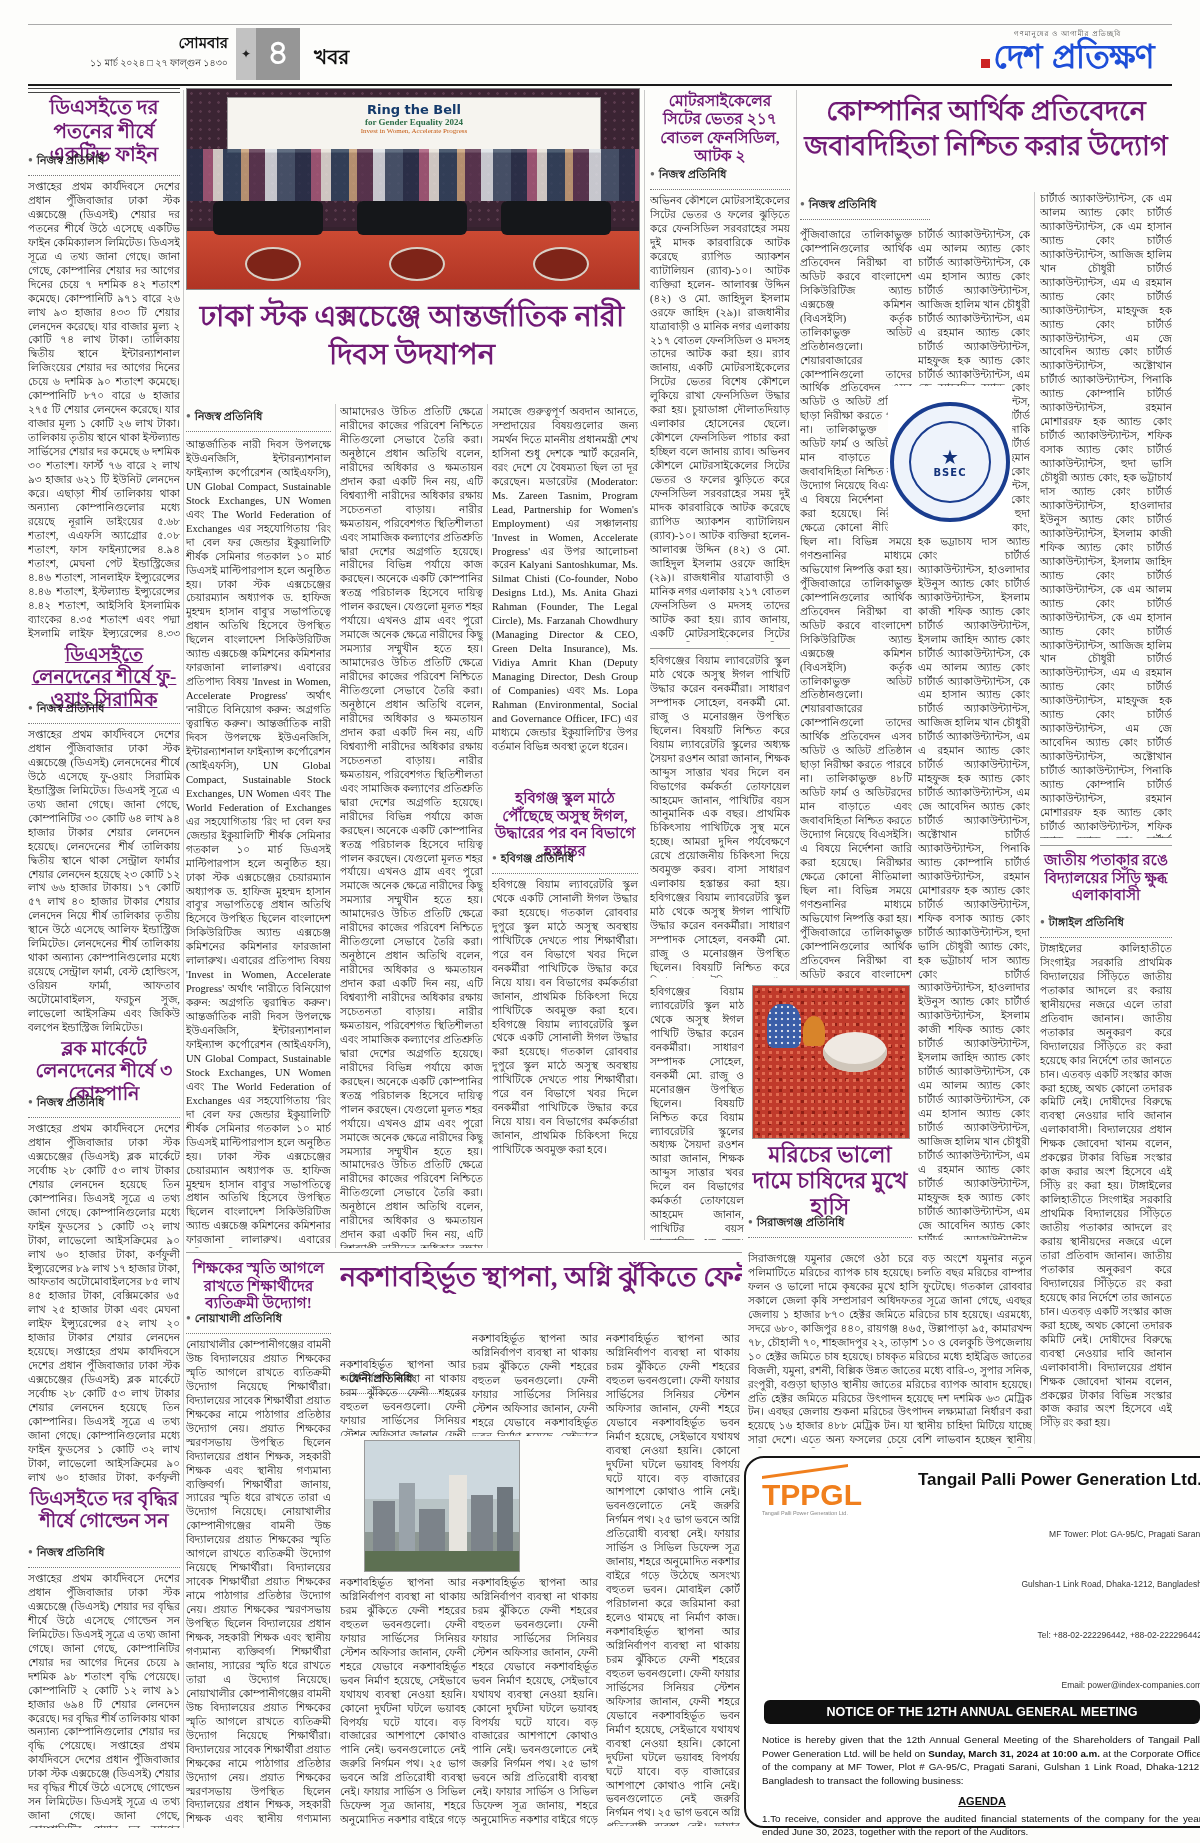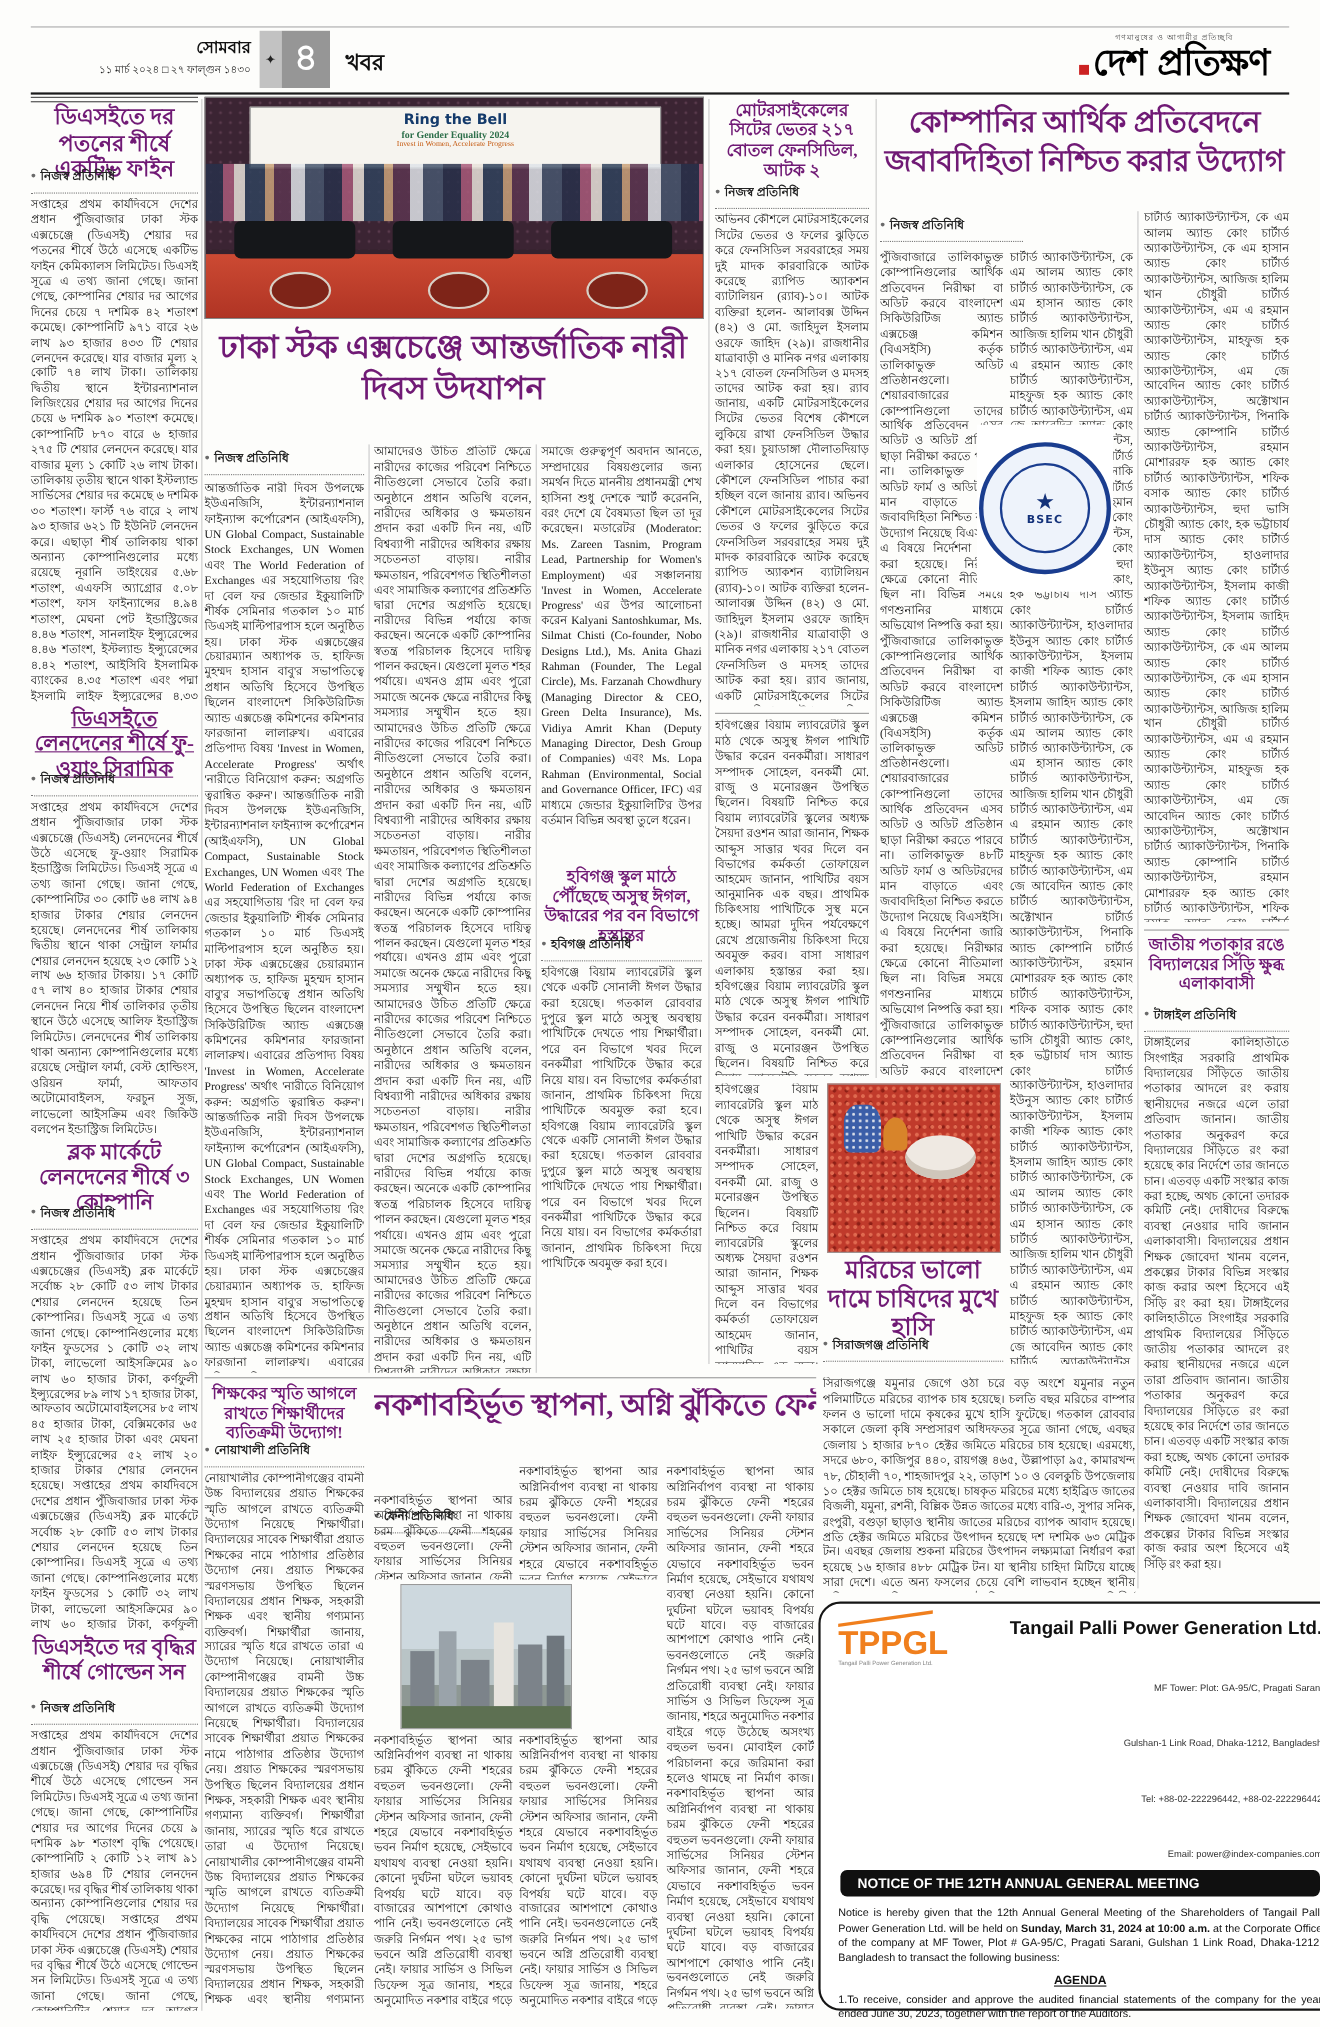--- a/index.html
+++ b/index.html
@@ -8,21 +8,21 @@
   .abs{position:absolute;}
   .hl{font-weight:bold;text-align:center;line-height:1.18;color:#701a75;}
   .byline{font-size:11px;font-weight:bold;color:#222;border-bottom:1px dotted #777;padding-bottom:4px;}
   .byline .dot{color:#6a6a6a;font-size:8px;vertical-align:2px;margin-right:4px;}
   .body-txt{font-size:10.5px;line-height:1.33;text-align:justify;overflow:hidden;color:#151515;word-break:break-word;}
   .vrule{width:1px;background:#c9c9c9;}
   .hrule{height:1px;background:#9a9a9a;}
   .rail-rule{height:3px;border-top:1px solid #444;border-bottom:1px solid #444;}
   
   .masthead-title{font-family:"DejaVu Sans","Liberation Sans",sans-serif;font-weight:900;
-        font-size:33px;letter-spacing:-1px;color:#000000;line-height:1;}
+        font-size:33px;letter-spacing:-1px;color:#1d4ed8;line-height:1;}
   .masthead-tag{font-size:7px;color:#444;letter-spacing:1px;}
   .pagebox{display:flex;}
   .pagebox .strip{width:20px;background:#c2c2c2;color:#222;display:flex;align-items:center;justify-content:center;font-size:12px;}
   .pagebox .num{width:44px;background:#969696;color:#fff;display:flex;align-items:center;justify-content:center;
         font-size:34px;font-weight:bold;font-family:"DejaVu Sans",sans-serif;}
   
   .conf{background:#35222e;overflow:hidden;border:1px solid #888;}
   .conf .backdrop{position:absolute;left:0;top:0;right:0;height:138px;
         background:#3b2433;background-image:radial-gradient(#5a3a4d 1px,transparent 1.6px);background-size:9px 9px;}
   .conf .banner{position:absolute;left:40px;top:8px;width:372px;height:50px;background:#f6f4ef;border:1px solid #999;
@@ -55,21 +55,21 @@
   .ad{border:2.5px solid #151515;border-radius:20px;background:#fff;padding:12px 16px;box-sizing:border-box;
       font-family:"Liberation Sans","DejaVu Sans",sans-serif;}
   .ad .hdr{display:flex;justify-content:space-between;}
   .ad .logo{color:#f07f1d;font-weight:bold;line-height:.9;}
   .ad .logo .big{font-size:30px;}
   .ad .logo .roof{display:block;width:86px;height:6px;border-top:3px solid #f07f1d;transform:skewY(-8deg);margin-bottom:2px;}
   .ad .logo .cap{display:block;font-size:5.5px;color:#888;font-weight:normal;margin-top:3px;}
   .ad .hco{text-align:right;}
   .ad .co-name{font-size:17px;font-weight:bold;color:#111;}
   .ad .addr{font-size:8.5px;color:#333;line-height:1.35;margin-top:39px;}
-  .ad .pill{margin:8px auto 0;background:#101010;color:#fff;font-weight:bold;font-size:12.5px;text-align:left;
+  .ad .pill{margin:8px auto 0;background:#101010;color:#fff;font-weight:bold;font-size:12.5px;text-align:center;
         padding:5px 16px;border-radius:6px;width:92%;}
   .ad .para{font-size:9.8px;line-height:1.4;text-align:justify;margin-top:9px;color:#111;}
   .ad .agenda{text-align:center;font-weight:bold;font-size:11px;text-decoration:underline;margin:7px 0 5px;}
   .ad .item{font-size:9.8px;line-height:1.35;text-align:justify;margin-bottom:7px;}
   .ad .byorder{font-size:9.8px;text-align:right;margin-top:2px;}
   .ad .foot{display:flex;justify-content:space-between;margin-top:10px;font-size:9.8px;}
   .ad .foot .r{text-align:right;}
   .ad .sig{font-weight:bold;}
 </style>
 </head>

